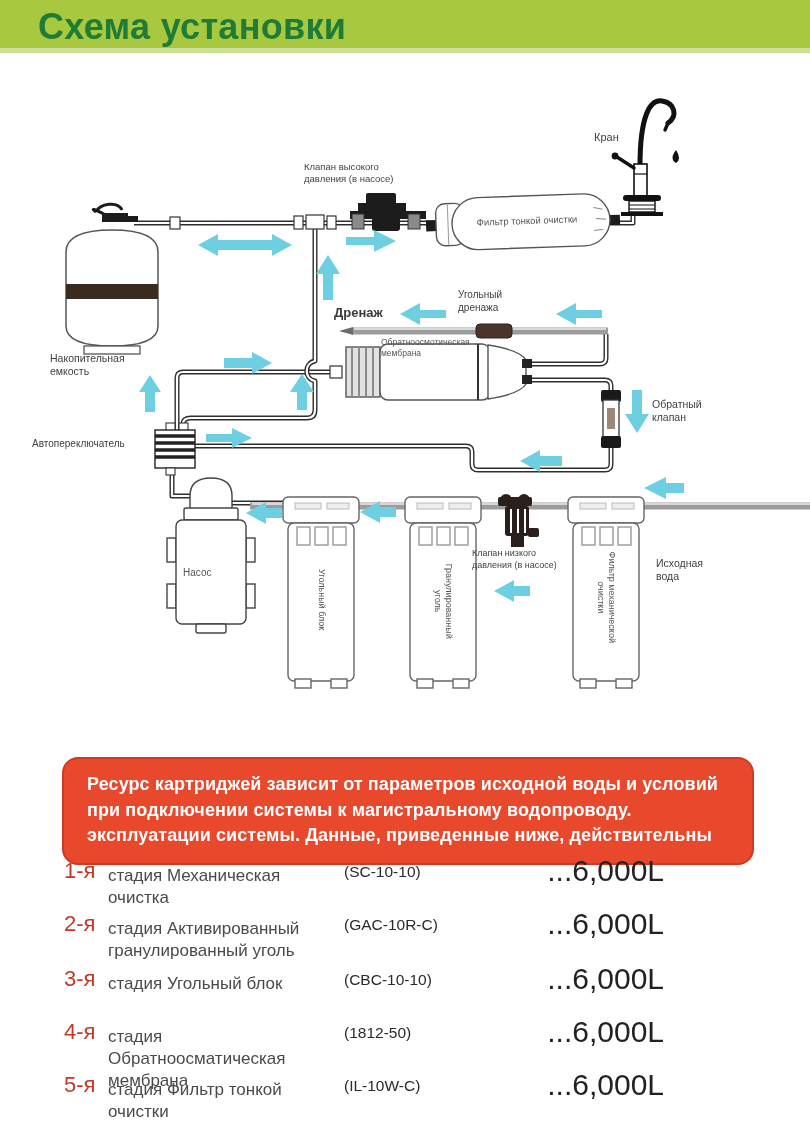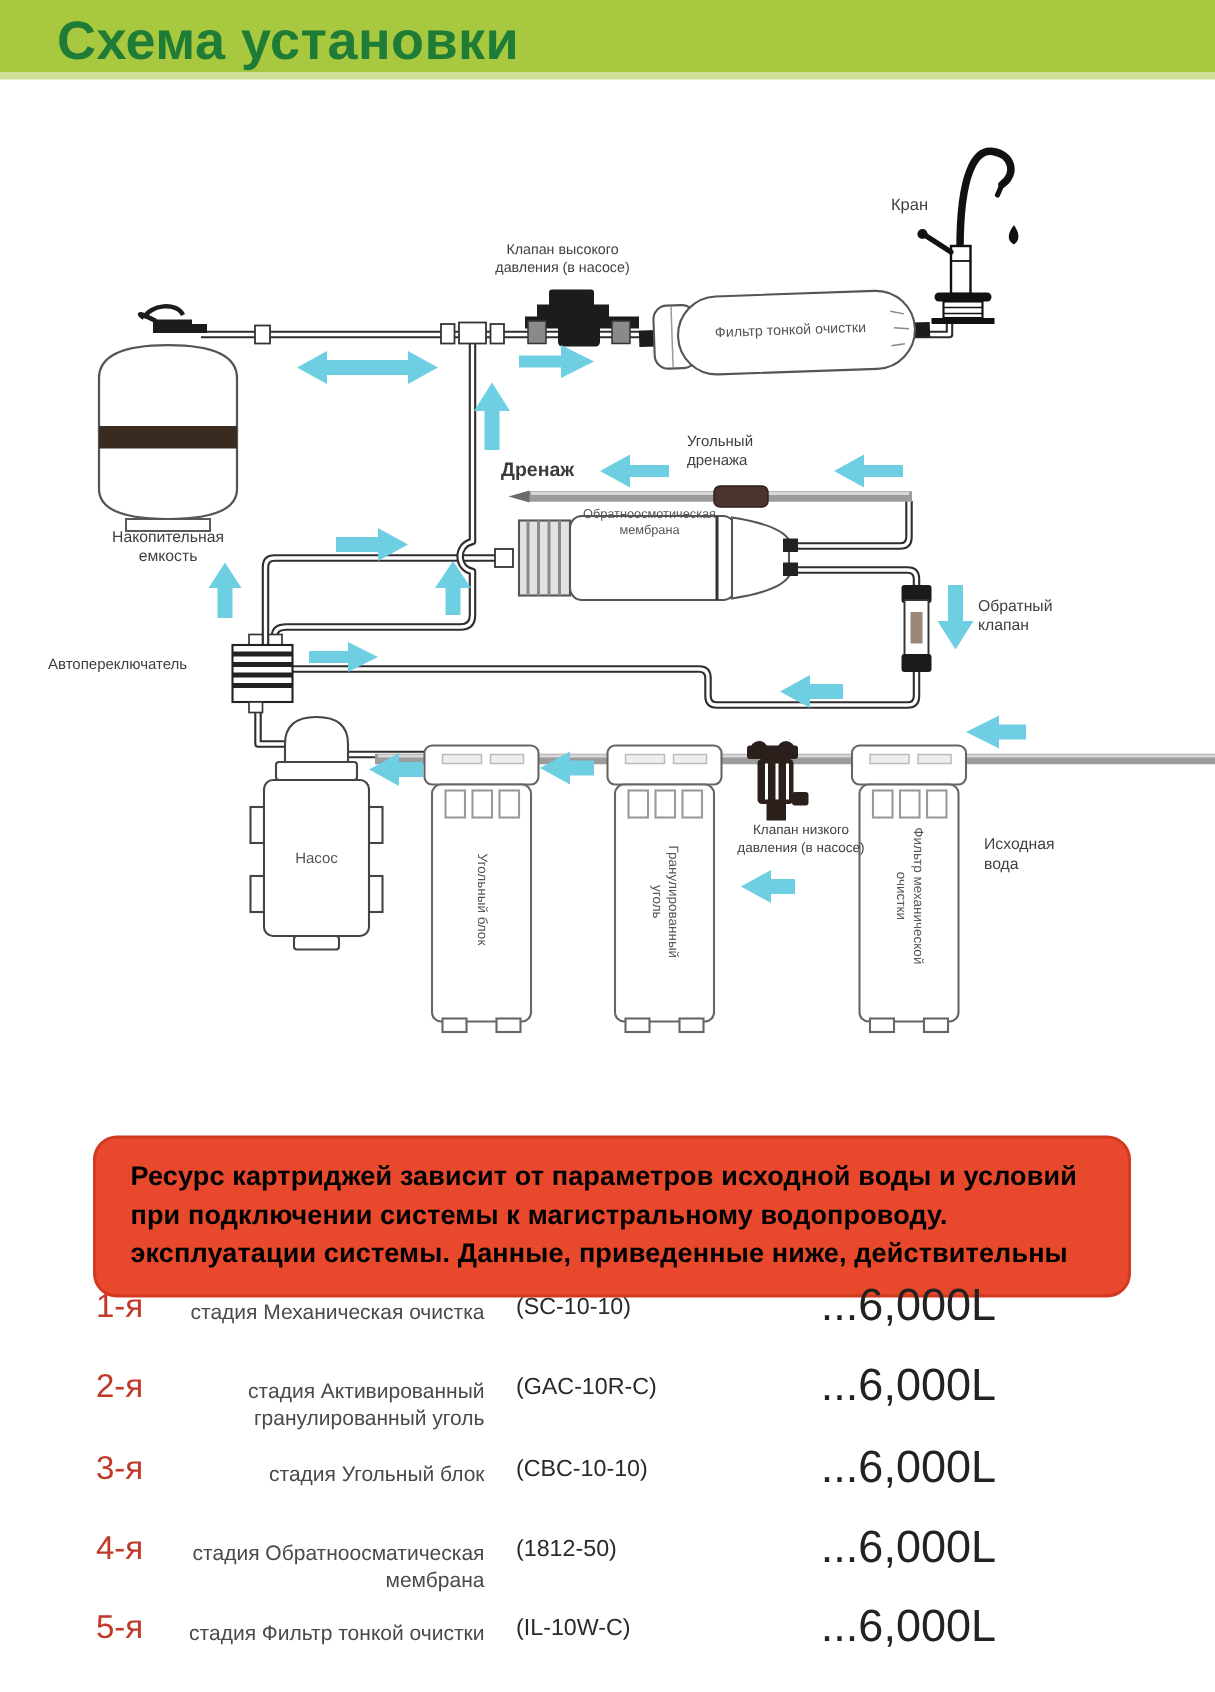--- a/index.html
+++ b/index.html
@@ -10,34 +10,34 @@
   
   .header { position:absolute; left:0; top:0; width:810px; height:48px; background:#a7c83f; }
   .header-strip { position:absolute; left:0; top:48px; width:810px; height:5px; background:#cfdf97; }
   .page-title { position:absolute; left:38px; top:6px; font-size:36px; font-weight:bold; color:#1f7c37; letter-spacing:.3px; }
 
   
   #diagram { position:absolute; left:0; top:0; }
 
   
   .lbl { position:absolute; color:#3f3f3f; font-size:10px; line-height:1.28; }
-  .lbl.center { text-align:center; }
+  .lbl.center { }
   .vtext { position:absolute; transform:rotate(90deg); text-align:center; font-size:9px; line-height:1.25; color:#555; }
 
   
   .notice {
     position:absolute; left:62px; top:757px; width:644px; background:#e8492c;
     border:2px solid #cf3a20; border-radius:16px; padding:13px 21px 14px 23px;
-    color:#000000; font-size:18px; font-weight:600; line-height:1.42; letter-spacing:.1px;
+    color:#ffffff; font-size:18px; font-weight:600; line-height:1.42; letter-spacing:.1px;
   }
 
   
   .stage-row { position:absolute; left:64px; width:604px; height:50px; }
   .stage-num { position:absolute; left:0; top:0; font-size:22px; color:#c13927; }
-  .stage-name { position:absolute; left:44px; top:7px; width:215px; font-size:14px; color:#4a4a4a; line-height:1.3;text-align:right; }
+  .stage-name { position:absolute; left:44px; top:7px; width:215px; font-size:17px; color:#4a4a4a; line-height:1.3; }
   .stage-code { position:absolute; left:280px; top:5px; width:170px; text-align:left; font-size:15.5px; color:#2a2a2a; }
   .stage-res { position:absolute; left:448px; top:-4px; width:152px; text-align:right; font-size:30px; color:#222222; }
 </style>
 </head>
 <body>
 
 <svg id="diagram" width="810" height="745" viewBox="0 0 810 745" xmlns="http://www.w3.org/2000/svg">
 
   <g stroke-linecap="butt" stroke-linejoin="round" fill="none">
 

